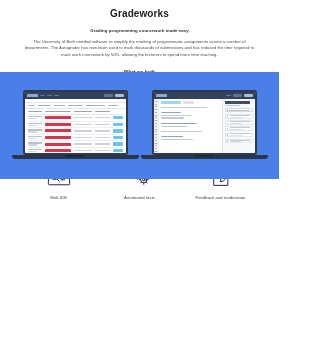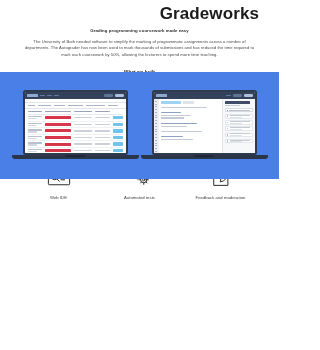--- a/index.html
+++ b/index.html
@@ -8,26 +8,25 @@
     height: 350px;
     background: #ffffff;
     font-family: "Liberation Sans", sans-serif;
     overflow: hidden;
   }
   .page { position: relative; width: 279px; height: 350px; background: #fff; }
 
   
   .hero { padding: 7px 20px 0 20px; text-align: center; }
   .hero-title {
-    font-size: 17px;
+    font-size: 10px;
     font-weight: 700;
     color: #1b1b1b;
     letter-spacing: 0.1px;
     line-height: 14px;
-    text-align: right;
   }
   .hero-subtitle {
     margin-top: 6px;
     font-size: 4.3px;
     font-weight: 700;
     color: #2b2b2b;
     letter-spacing: 0.12px;
     line-height: 7px;
   }
   .hero-body {

